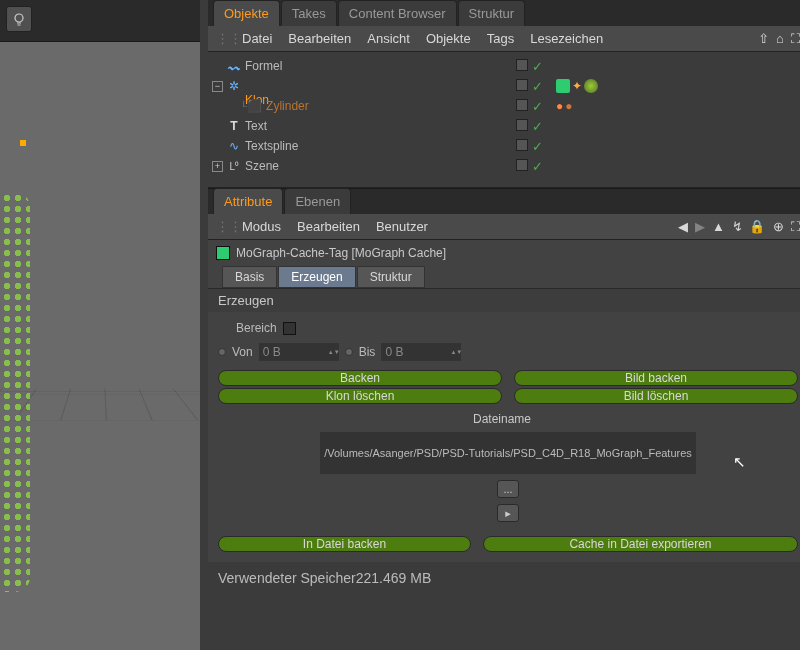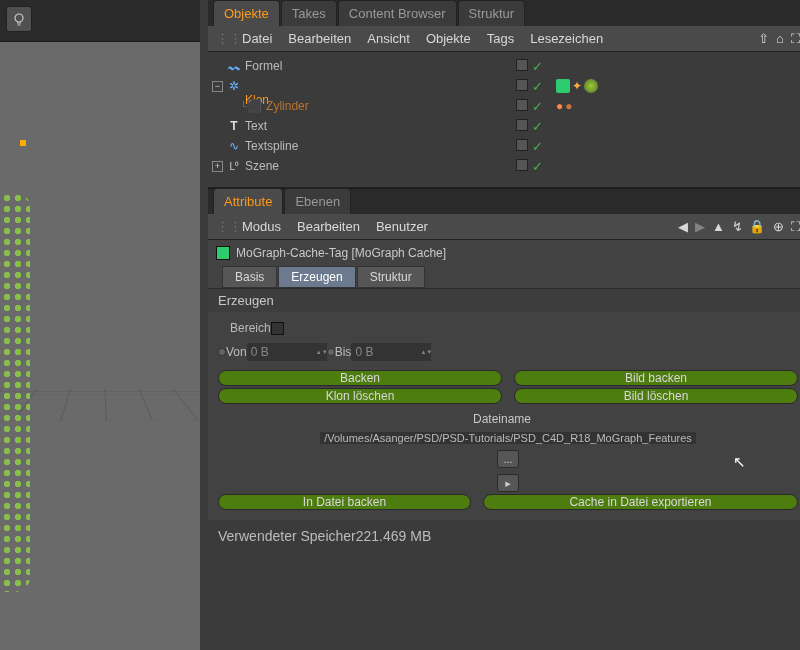--- a/index.html
+++ b/index.html
@@ -44,30 +44,30 @@
 .attr-menubar .aicons { margin-left:auto; display:flex; gap:7px; font-size:13px; color:#aaa; align-items:center;}
 
 .attr-header { display:flex; align-items:center; height:26px; padding:0 8px; background:#424242; gap:6px; }
 .attr-header .tagbox { width:14px; height:14px; background:#2ecc71; border:1px solid #111; }
 .attr-subtabs { display:flex; height:22px; padding-left:14px; background:#424242; gap:1px; }
 .subtab { padding:3px 12px; background:#565656; font-size:12px; color:#d8d8d8; border:1px solid #333; cursor:pointer; }
 .subtab.active { background:#6b7a8f; color:#fff; }
 
 .section-hdr { padding:4px 10px; background:#3d3d3d; font-size:13px; color:#c8c8c8; border-top:1px solid #2a2a2a; }
 .attr-body { padding:4px 10px 10px 10px; background:#424242; }
-.row { display:flex; align-items:center; height:24px; }
+.row { display:flex; align-items:center; height:24px; gap:6px; }
 .row label { font-size:12px; color:#bbb; }
 .chkbox { width:13px; height:13px; background:#333; border:1px solid #111; }
 .bullet { width:8px; height:8px; border-radius:50%; background:#666; border:1px solid #333; }
 .numfield { flex:0 0 80px; height:18px; background:#333; display:flex; align-items:center; padding:0 4px; color:#888; font-size:12px; position:relative; }
 .numfield .spin { position:absolute; right:1px; top:0; bottom:0; width:10px; display:flex; flex-direction:column; font-size:6px; color:#888; justify-content:center; gap:0; }
 .btn-row { display:flex; gap:12px; margin-top:6px; }
 .btn { flex:1; height:16px; background:#4d7c0f; border:1px solid #2a2a2a; border-radius:10px; display:flex; align-items:center; justify-content:center; color:#d8d8d8; font-size:12px; cursor:pointer; }
 .filepath-row { display:flex; align-items:center; gap:6px; margin-top:8px;flex-direction:column; }
-.filepath { flex:1; height:18px; background:#333; color:#bbb; font-size:11px; padding:0 4px; overflow:hidden; white-space:nowrap; }
+.filepath { flex:1; height:18px; background:#333; color:#bbb; font-size:11px; padding:15px 4px; overflow:hidden; white-space:nowrap; }
 .icon-btn { width:22px; height:18px; background:#565656; border:1px solid #2a2a2a; border-radius:3px; display:flex; align-items:center; justify-content:center; color:#ccc; font-size:11px; cursor:pointer;}
 .mem-row { padding:8px 10px; color:#bbb; font-size:14px; }
 .cursor { position:absolute; top:453px; left:733px; font-size:15px; color:#fff; pointer-events:none; }
 </style>
 </head>
 <body>
 
 <div class="top-bar">
   <div class="light-btn">
     <svg width="18" height="18" viewBox="0 0 18 18">
@@ -241,21 +241,21 @@
       <div class="btn">Bild löschen</div>
     </div>
 
     <div class="filepath-row">
       <label style="width:70px">Dateiname</label>
       <div class="filepath">/Volumes/Asanger/PSD/PSD-Tutorials/PSD_C4D_R18_MoGraph_Features</div>
       <div class="icon-btn">...</div>
       <div class="icon-btn">▸</div>
     </div>
 
-    <div class="btn-row" style="margin-top:2px">
+    <div class="btn-row" style="margin-top:14px">
       <div class="btn" style="flex:0 0 253px">In Datei backen</div>
       <div class="btn" style="flex:1">Cache in Datei exportieren</div>
     </div>
   </div>
 
   <div class="mem-row">
     <span>Verwendeter Speicher</span><span>221.469 MB</span>
   </div>
 </div>
 

